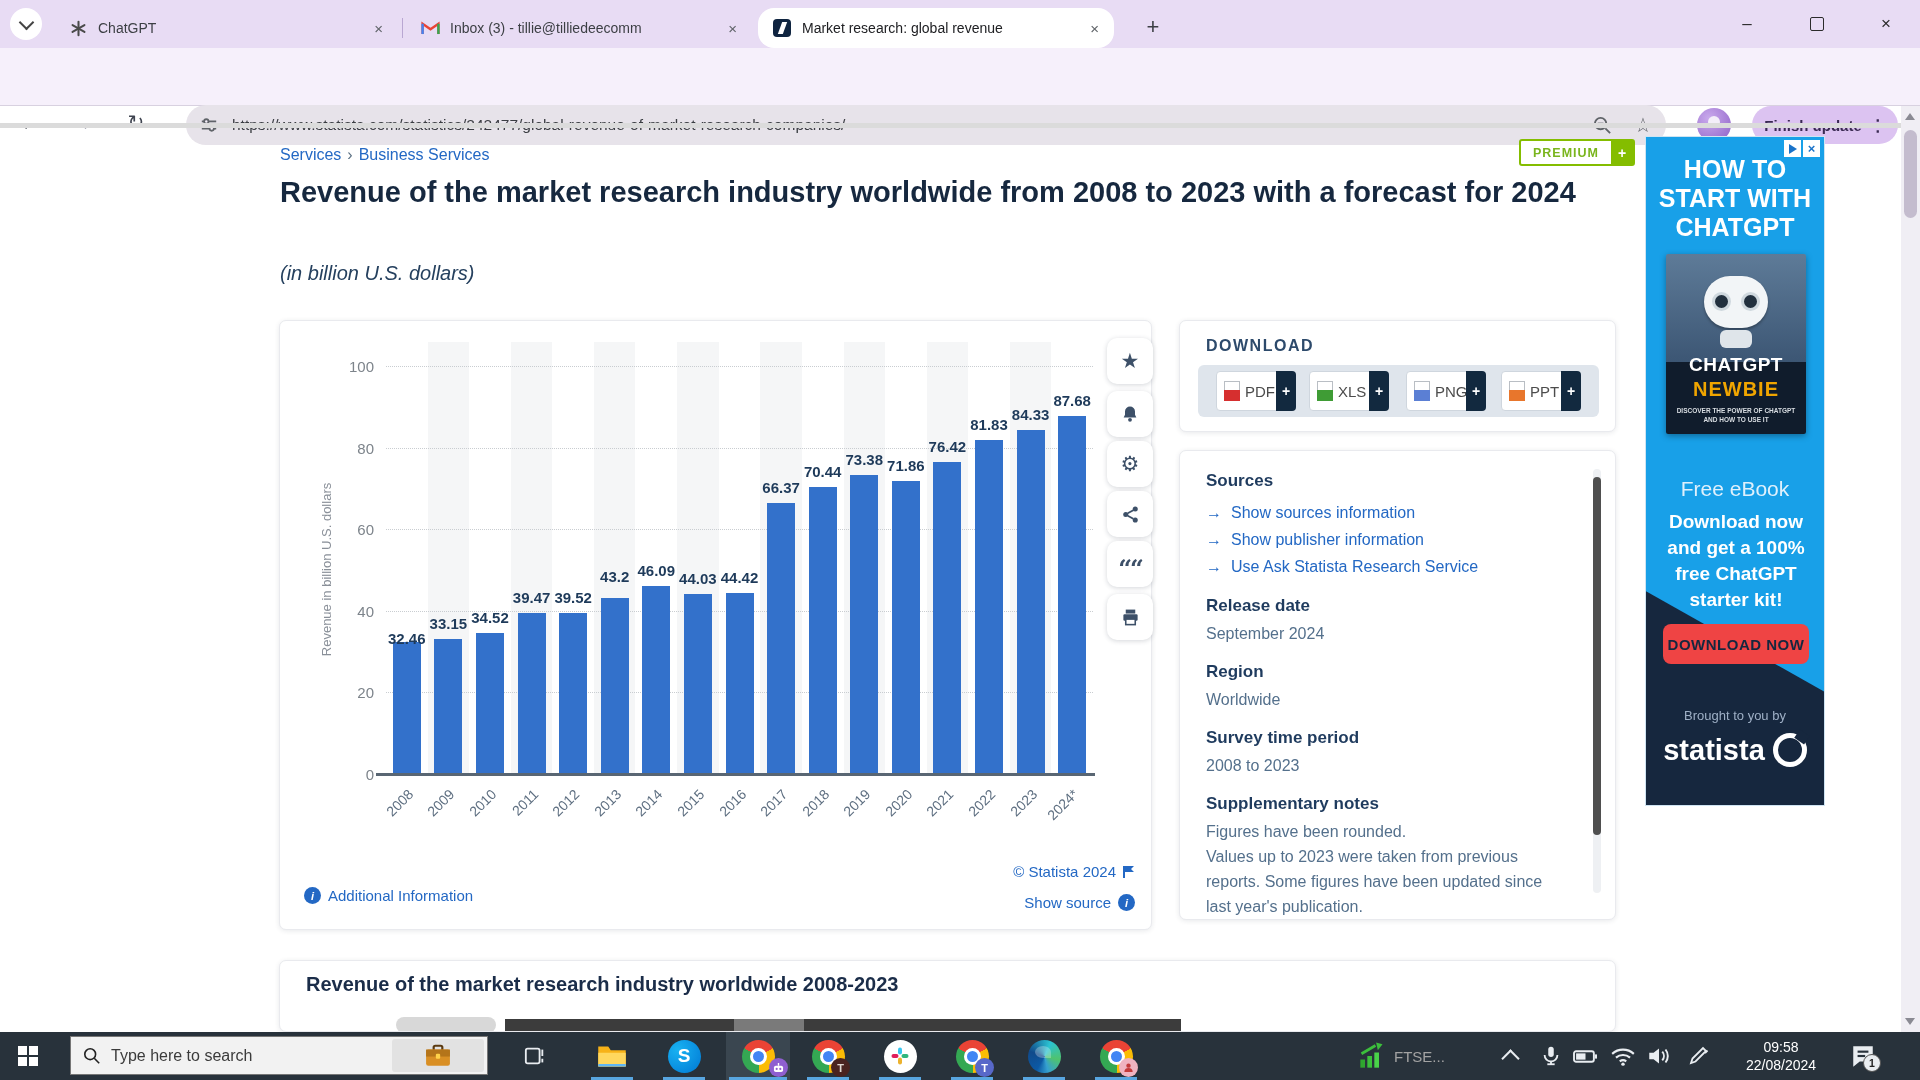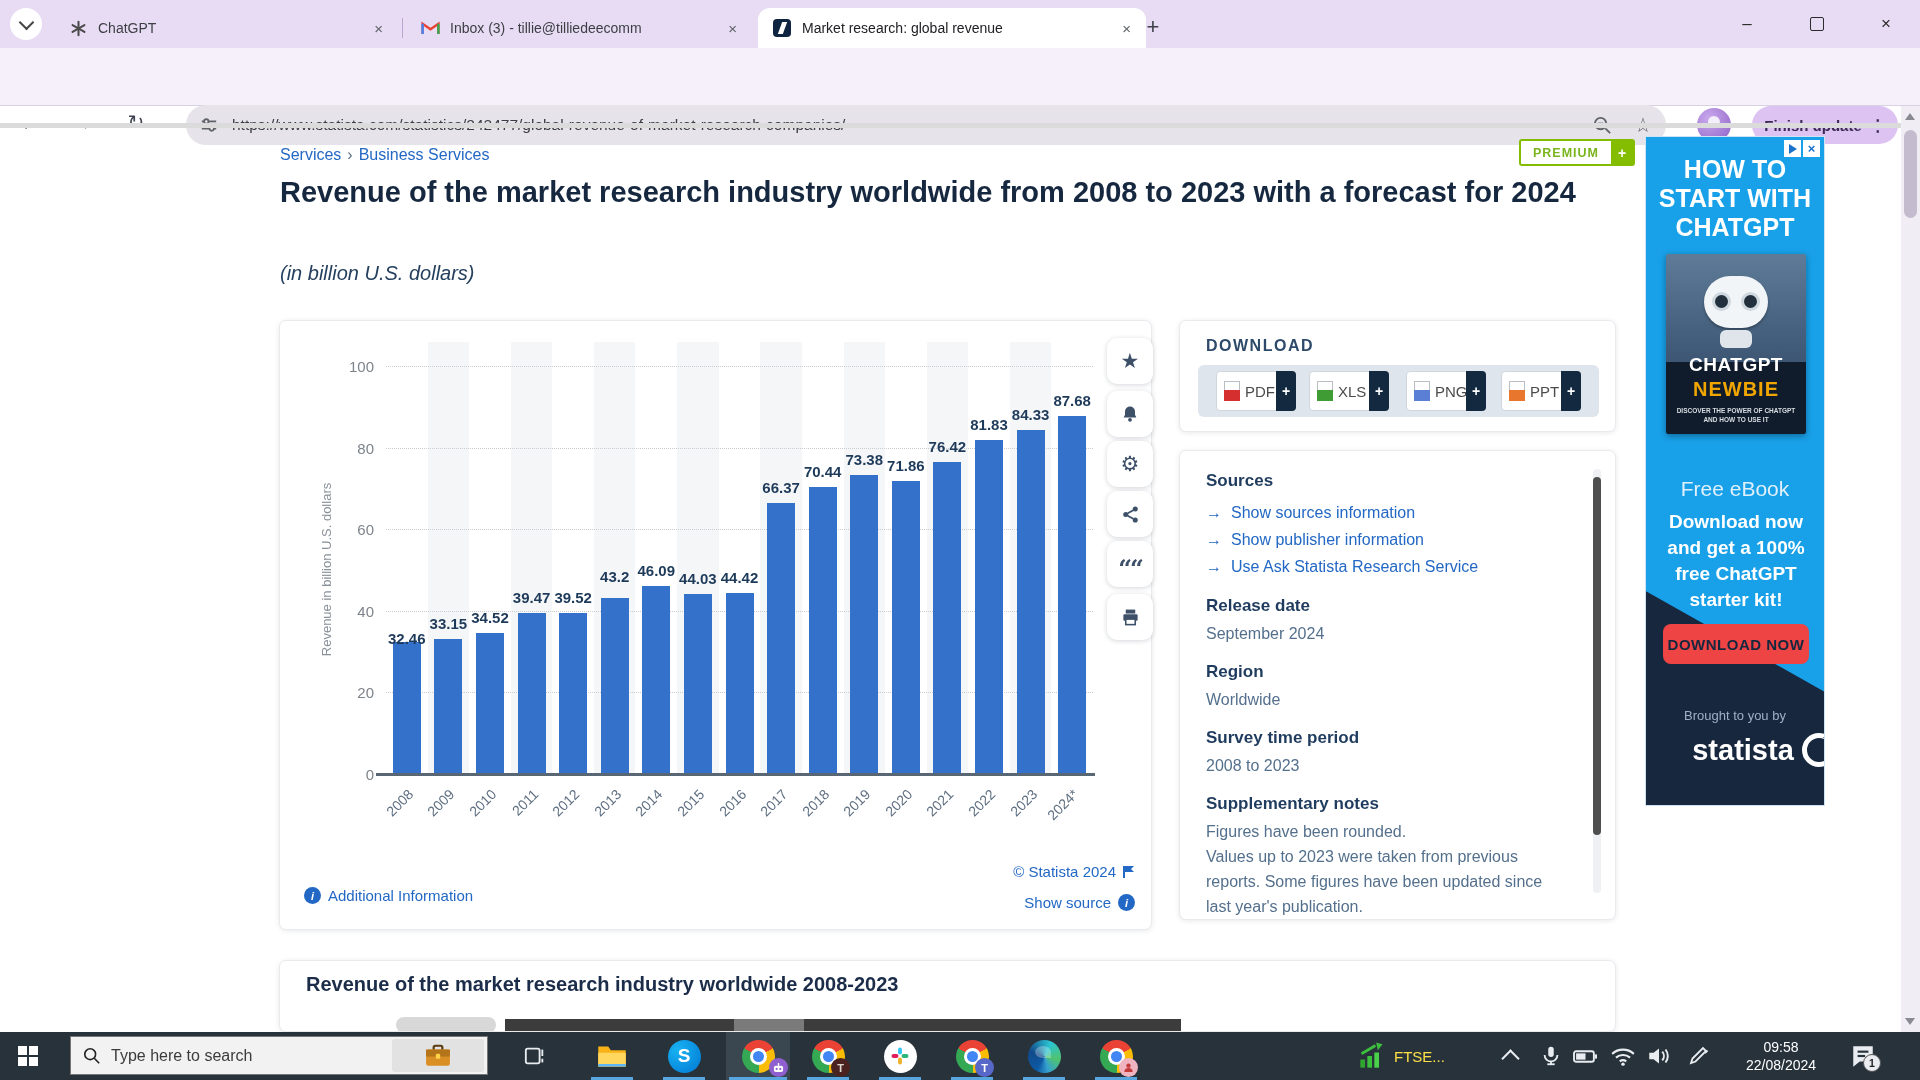--- a/index.html
+++ b/index.html
@@ -95,21 +95,21 @@
   .bot-head{position:absolute;left:38px;top:22px;width:64px;height:52px;background:#f2f5f7;border-radius:26px;box-shadow:0 2px 3px rgba(0,0,0,.3);}
   .bot-eye{position:absolute;top:16px;width:19px;height:19px;border-radius:50%;background:#22303e;border:3px solid #cfd8de;box-sizing:border-box;}
   .bot-body{position:absolute;left:54px;top:76px;width:32px;height:18px;background:#dfe5ea;border-radius:6px;}
   .bk-title{position:absolute;left:0;top:100px;width:100%;text-align:center;color:#fff;font-size:19px;font-weight:800;letter-spacing:.5px;}
   .bk-sub{position:absolute;left:0;top:124px;width:100%;text-align:center;color:#f0a500;font-size:20px;font-weight:800;letter-spacing:1px;}
   .bk-tag{position:absolute;left:6px;top:152px;width:128px;text-align:center;color:#d9dee3;font-size:6.5px;font-weight:700;line-height:9px;}
   .ad-free{position:absolute;left:0;top:340px;width:100%;text-align:center;color:#dff0fc;font-size:21px;}
   .ad-body{position:absolute;left:9px;top:372px;width:162px;text-align:center;color:#fff;font-size:19px;line-height:26px;font-weight:800;}
   #ad-cta{position:absolute;left:17px;top:487px;width:146px;height:40px;background:#ef4444;border-radius:8px;display:flex;align-items:center;justify-content:center;color:#15273f;font-size:15px;font-weight:800;letter-spacing:.5px;}
   .ad-brought{position:absolute;left:0;top:571px;width:100%;text-align:center;color:#9fb0c6;font-size:13px;}
-  .ad-logo{position:absolute;left:0;top:596px;width:100%;display:flex;align-items:center;justify-content:center;gap:8px;color:#fff;font-size:29px;font-weight:600;margin-left:29px;}
+  .ad-logo{position:absolute;left:0;top:596px;width:100%;display:flex;align-items:center;justify-content:center;gap:8px;color:#fff;font-size:29px;font-weight:600;}
   .ring{width:24px;height:24px;border:5px solid #fff;border-radius:50%;position:relative;}
   .ring i{position:absolute;right:-6px;top:-6px;width:12px;height:10px;background:#16273e;transform:rotate(35deg);}
 
   
   #pgscroll{position:absolute;left:1901px;top:106px;width:19px;height:926px;background:#f0eef4;}
   .sb-arrow{position:absolute;left:4px;width:0;height:0;border-left:5px solid transparent;border-right:5px solid transparent;}
   #pgthumb{position:absolute;left:3px;top:24px;width:13px;height:88px;background:#c4bcce;border-radius:7px;}
 
   
   #taskbar{position:absolute;left:0;top:1032px;width:1920px;height:48px;background:#28323b;}
@@ -164,21 +164,21 @@
         <svg width="19" height="15" viewBox="0 0 24 18">
             <path d="M2 16V3l10 7L22 3v13" stroke="#EA4335" stroke-width="3" fill="none"></path>
             <path d="M2 3v13" stroke="#4285F4" stroke-width="3"></path>
             <path d="M22 3v13" stroke="#34A853" stroke-width="3"></path>
           </svg>
       </span>
       <span class="tab-title">Inbox (3) - tillie@tilliedeecomm</span>
       <span class="tab-x">×</span>
     </div>
 
-    <div class="tab active" style="left:758px;width:388px;">
+    <div class="tab active" style="left:758px;width:356px;border-radius:16px;">
       <span class="fav">
           <span class="stat-fav">
             <i></i>
           </span>
         </span>
       <span class="tab-title" style="color:#202124;">Market research: global revenue</span>
       <span class="tab-x">×</span>
     </div>
 
     <div class="newtab" style="left:1138px;">+</div>
@@ -560,21 +560,21 @@
     </div>
 
     <div class="tray" style="left:1358px;gap:8px;">
       <svg width="28" height="28" viewBox="0 0 24 24">
           <rect x="2" y="15" width="4" height="7" fill="#2fa52f"></rect>
           <rect x="8" y="12" width="4" height="10" fill="#3cbf3c"></rect>
           <rect x="14" y="9" width="4" height="13" fill="#49d249"></rect>
           <path d="M3 10 L15 3" stroke="#3cbf3c" stroke-width="2.4" fill="none"></path>
           <path d="M15.5 0.5 L21 2 L17 7 z" fill="#3cbf3c"></path>
         </svg>
-      <span style="font-size:15px;color:#fde047;">FTSE...</span>
+      <span style="font-size:15px;color:#a3a3a3;">FTSE...</span>
     </div>
     <div class="tray" style="left:1504px;">
         <div style="width:11px;height:11px;border-left:2px solid #e9edf1;border-top:2px solid #e9edf1;transform:rotate(45deg);margin-top:5px;"></div>
       </div>
     <div class="tray" style="left:1540px;">
       <svg width="22" height="24" viewBox="0 0 24 24">
           <rect x="9" y="2" width="6" height="11" rx="3" fill="#e9edf1"></rect>
           <path d="M5 11a7 7 0 0 0 14 0" fill="none" stroke="#e9edf1" stroke-width="2"></path>
           <line x1="12" y1="18" x2="12" y2="21" stroke="#e9edf1" stroke-width="2"></line>
           <line x1="8" y1="21" x2="16" y2="21" stroke="#e9edf1" stroke-width="2"></line>

